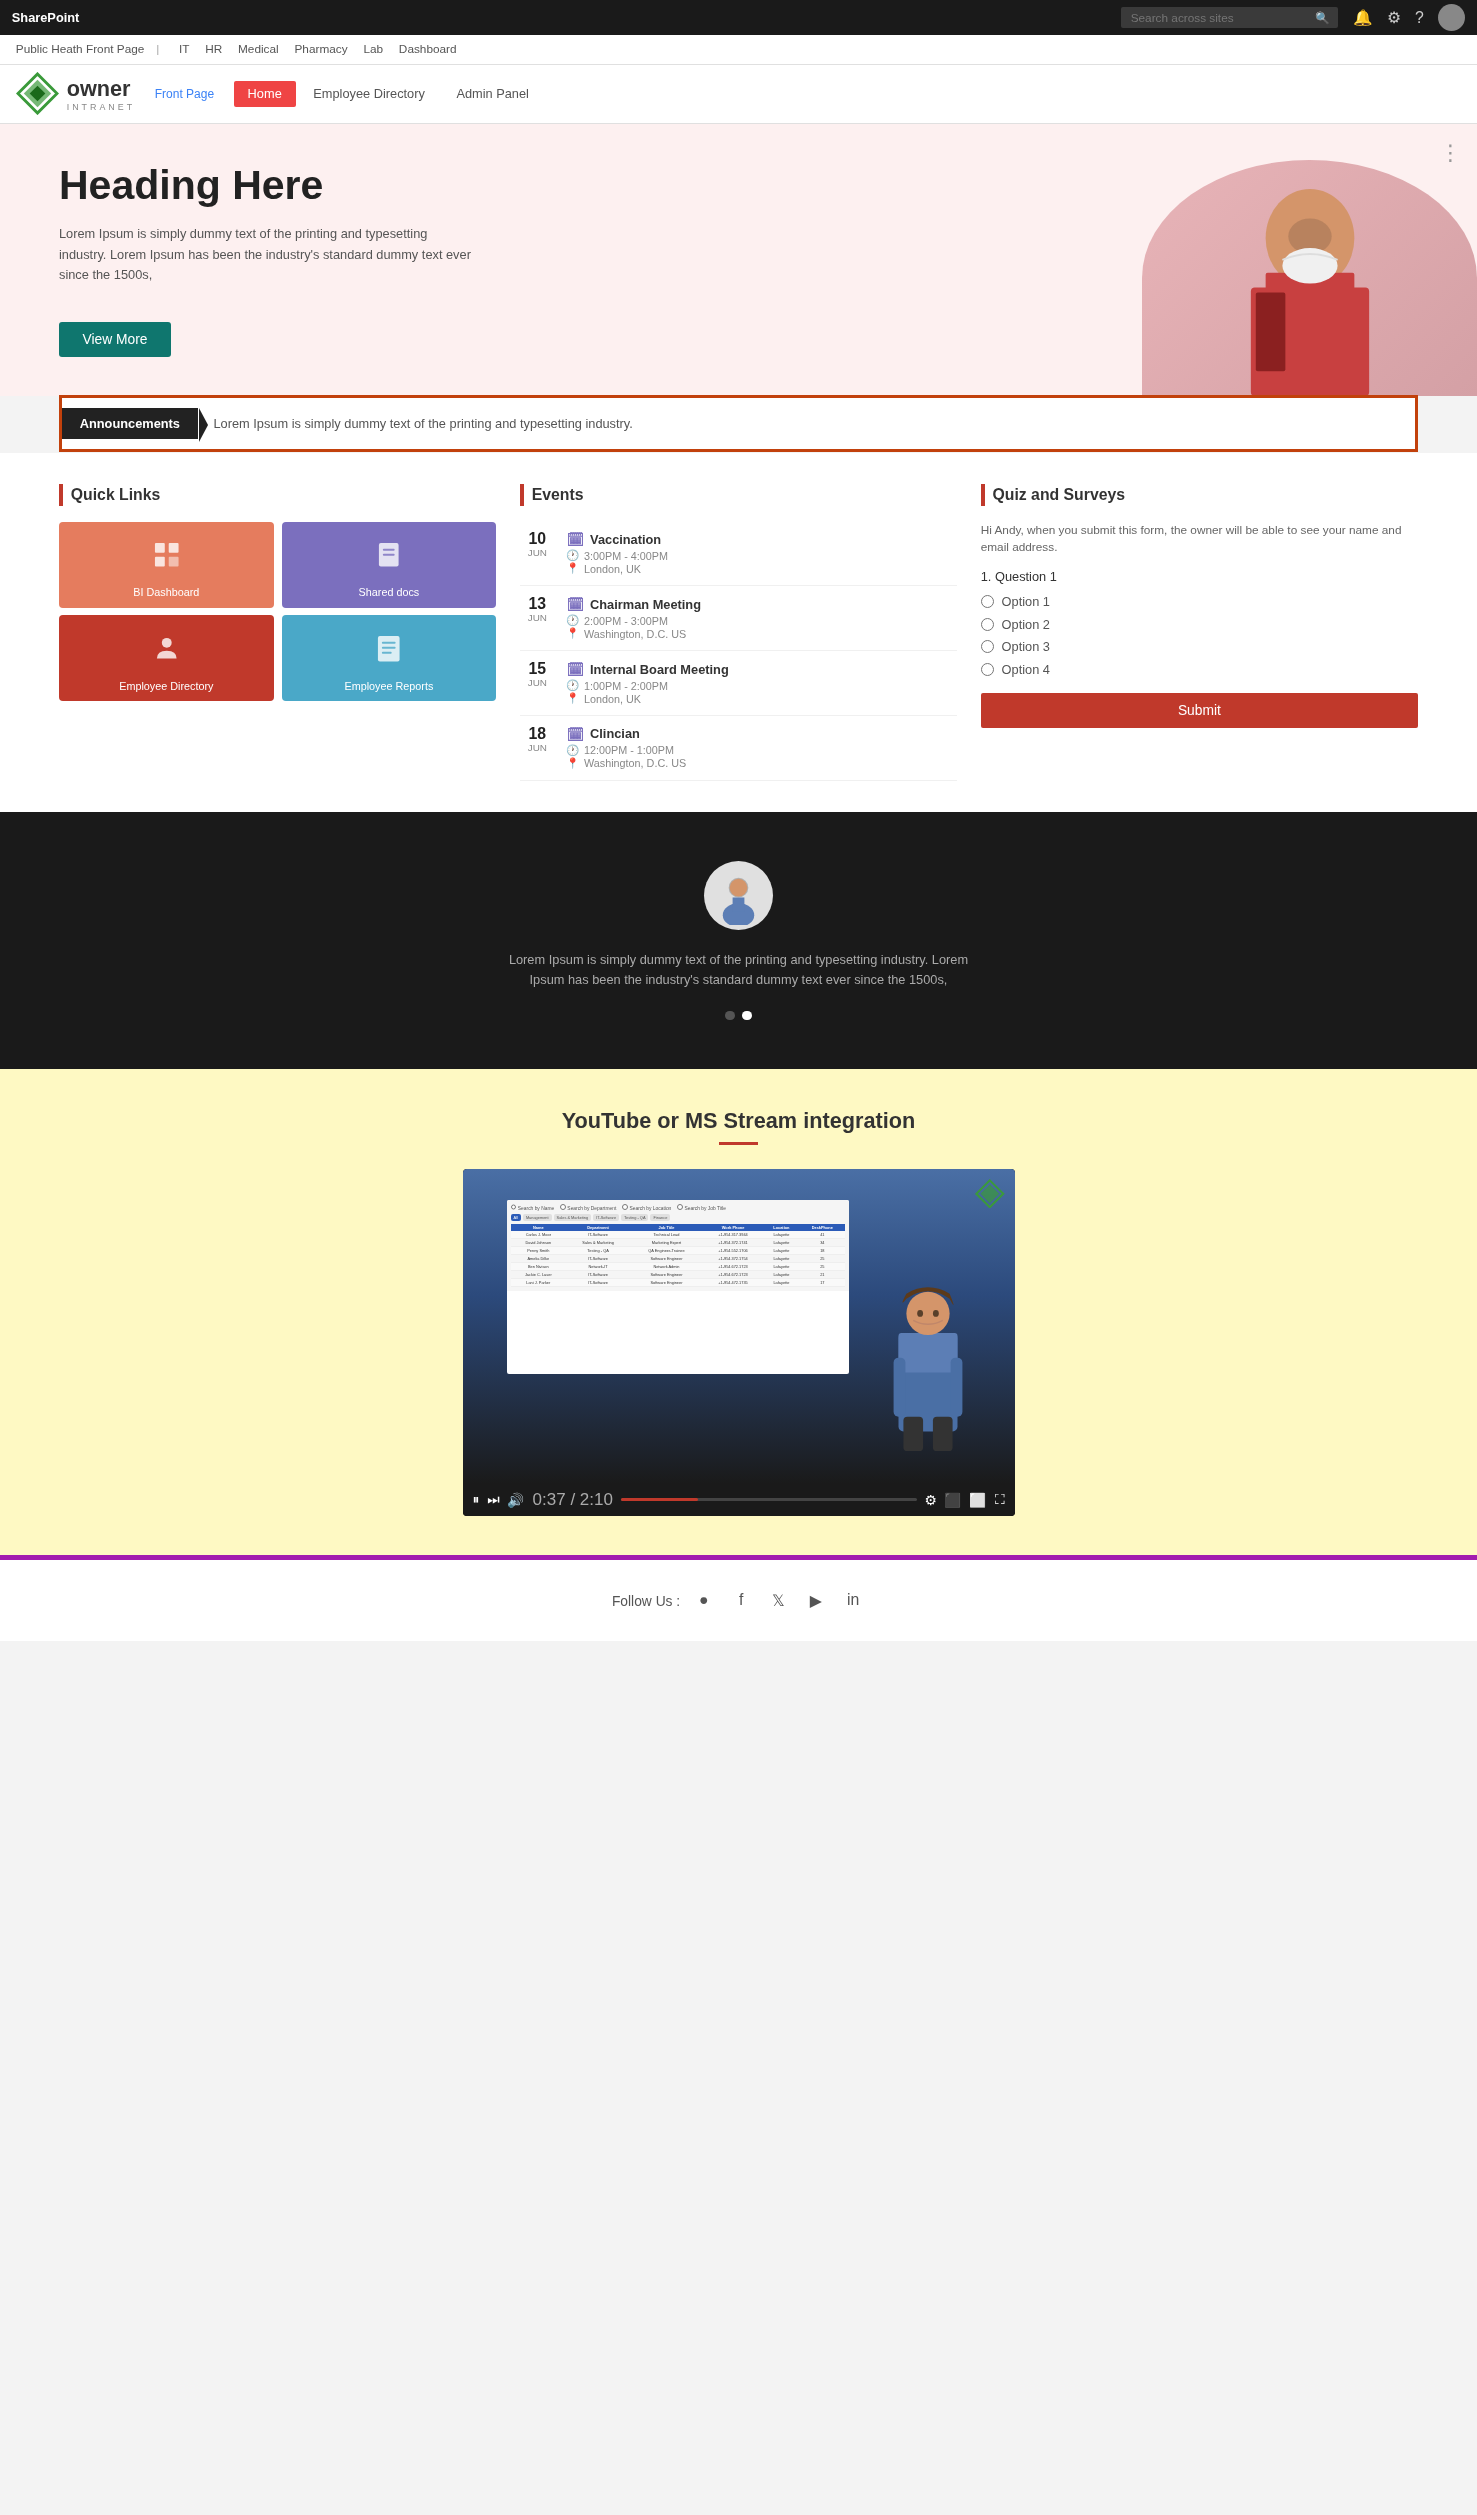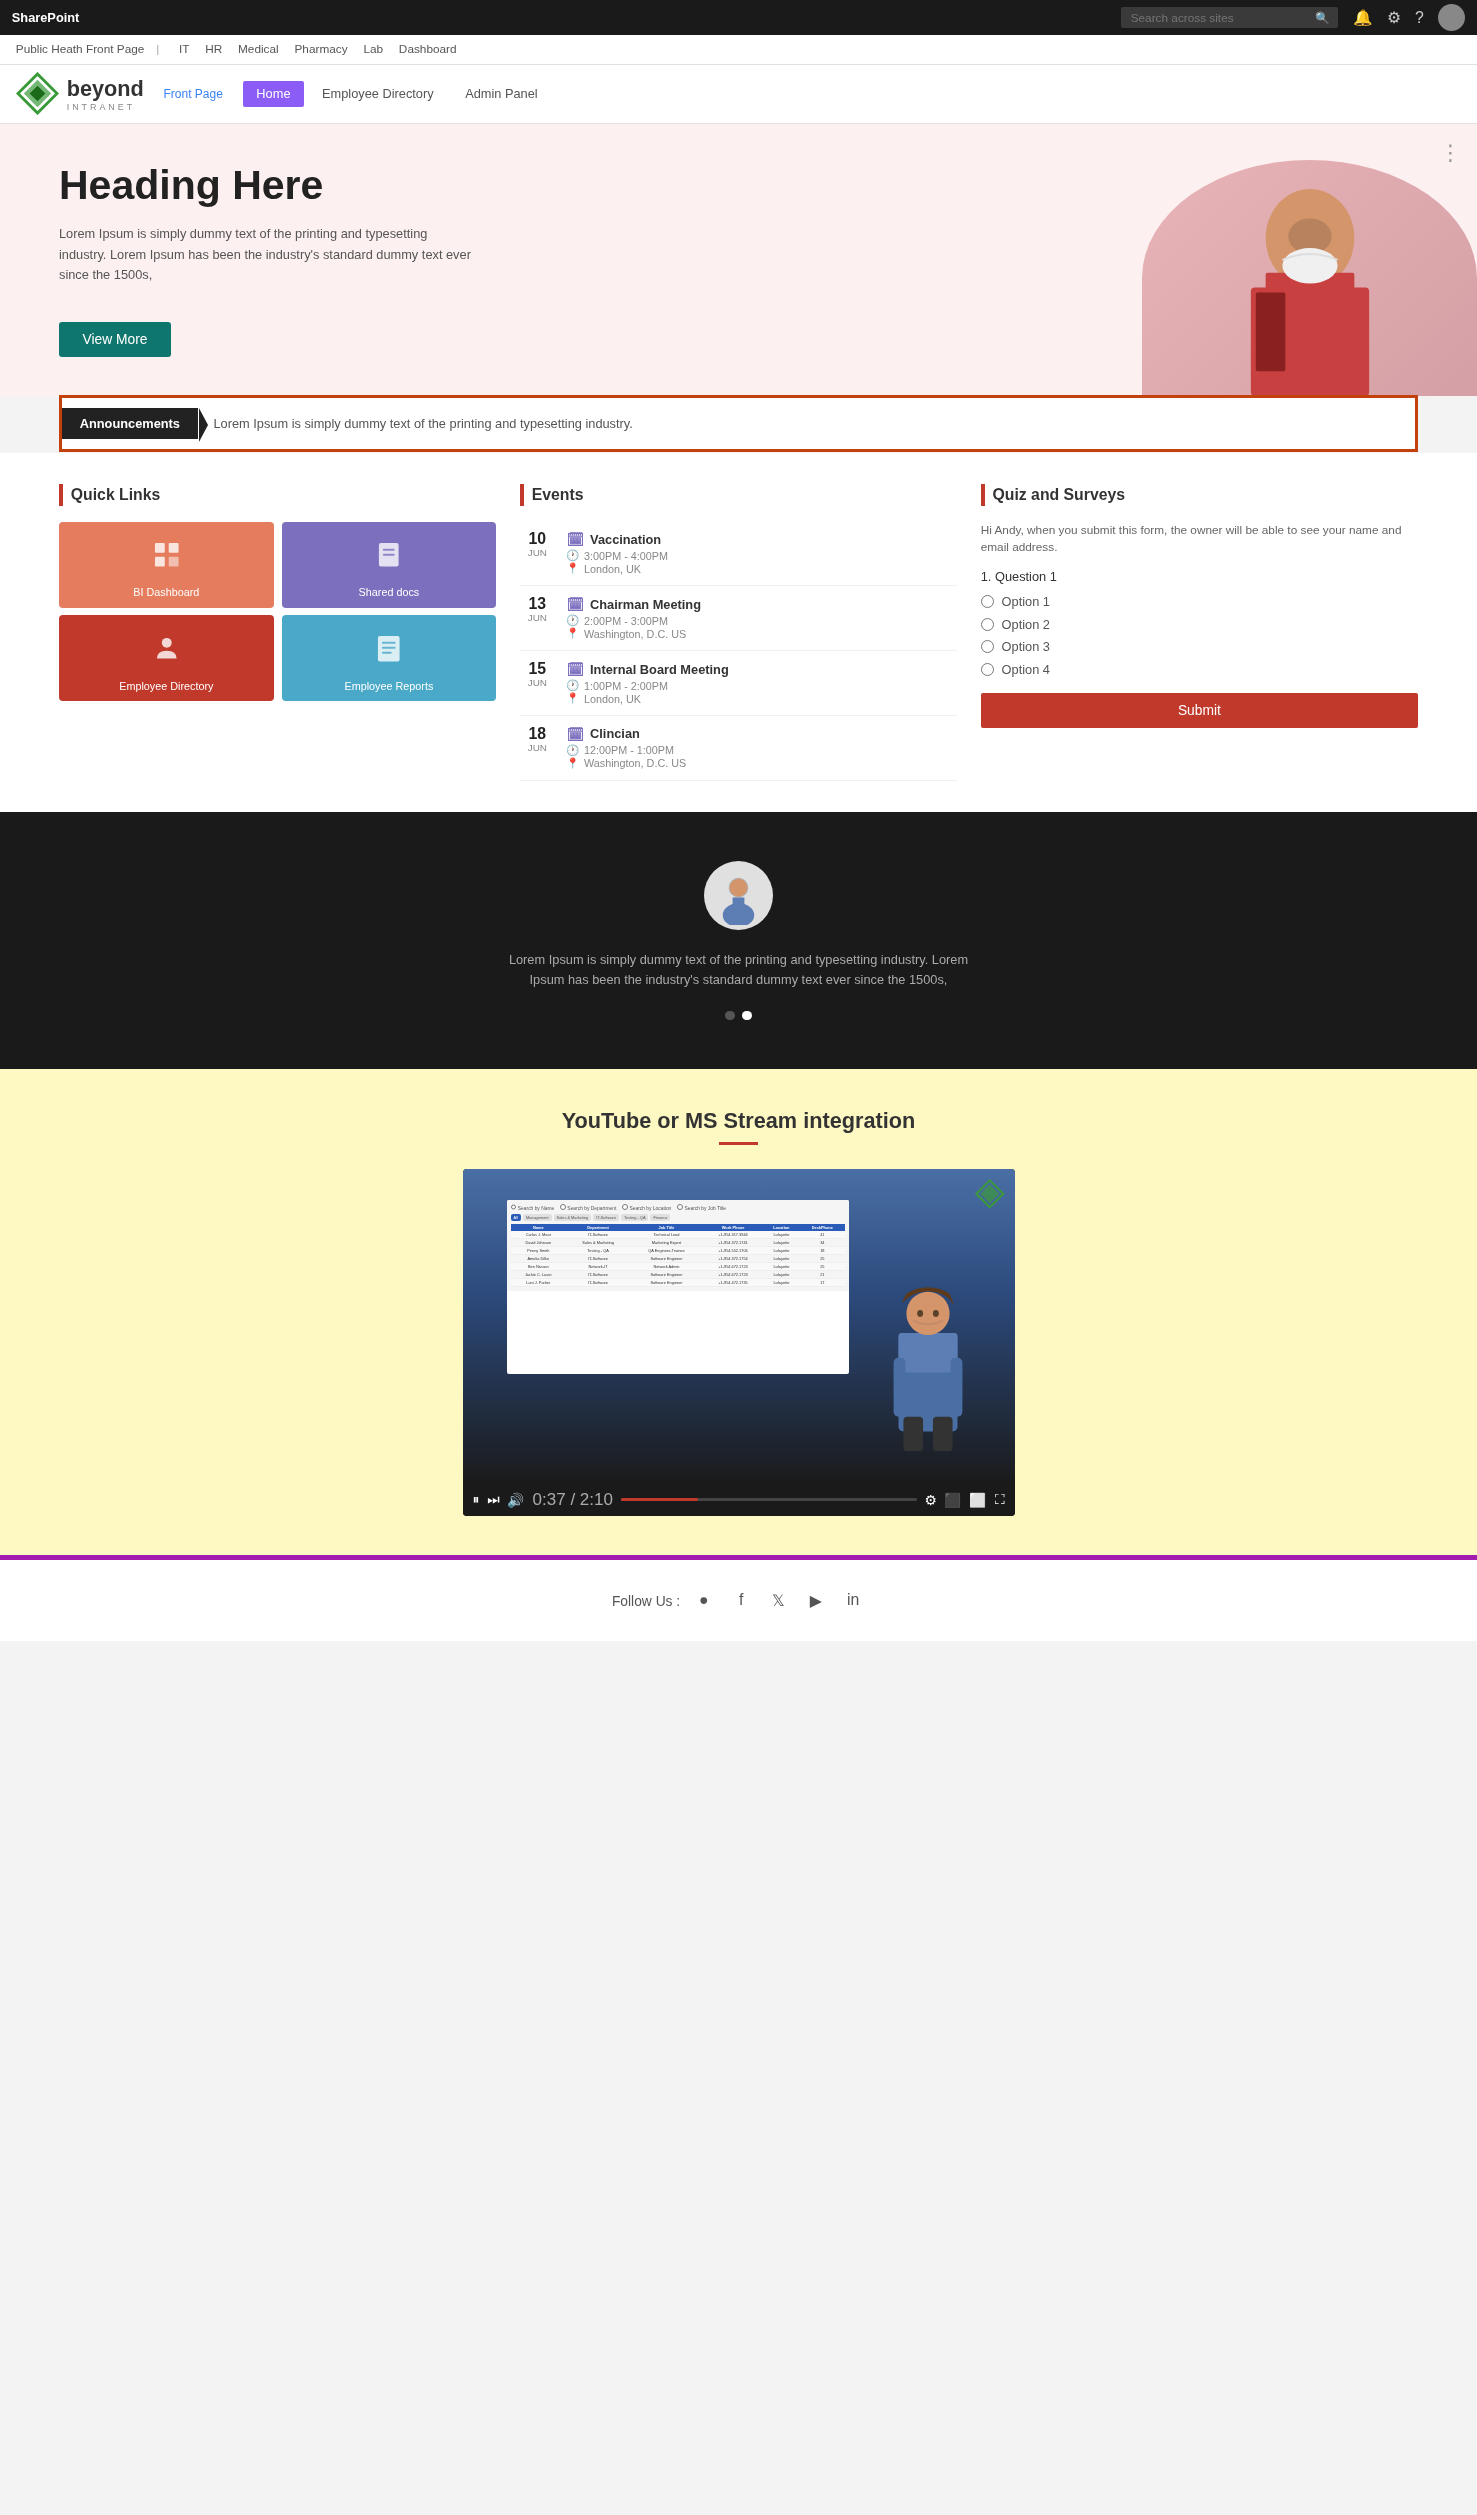--- a/index.html
+++ b/index.html
@@ -54,21 +54,21 @@
     .main-nav { display: flex; align-items: center; gap: 3.9px; flex: 1; }
     .main-nav .page-title { font-size: 12px; color: #3b82f6; margin-right: 15.8px; }
     .main-nav a {
       padding: 5.9px 13.8px;
       text-decoration: none;
       color: #555;
       font-size: 12.8px;
       border-radius: 2px;
     }
     .main-nav a.active {
-      background: #8b5cf6;
+      background: #ef4444;
       color: #fff;
     }
 
     
     .hero {
       background: #fdf0f0;
       position: relative;
       overflow: hidden;
       min-height: 236px;
       display: flex;
@@ -375,21 +375,21 @@
 <div class="main-header">
   <div class="logo-area">
     <div class="logo-diamond">
       <svg viewBox="0 0 44 44" xmlns="http://www.w3.org/2000/svg">
         <polygon points="22,2 42,22 22,42 2,22" fill="none" stroke="#3a9a3a" stroke-width="3"></polygon>
         <polygon points="22,8 36,22 22,36 8,22" fill="#3a9a3a" opacity="0.7"></polygon>
         <polygon points="22,14 30,22 22,30 14,22" fill="#1a6a1a"></polygon>
       </svg>
     </div>
     <div class="beyond-logo-text">
-      <span>beyond</span>
+      <span>owner</span>
       <span class="sub">INTRANET</span>
     </div>
   </div>
   <nav class="main-nav">
     <span class="page-title">Front Page</span>
     <a class="active">Home</a>
     <a>Employee Directory</a>
     <a>Admin Panel</a>
   </nav>
 </div>

